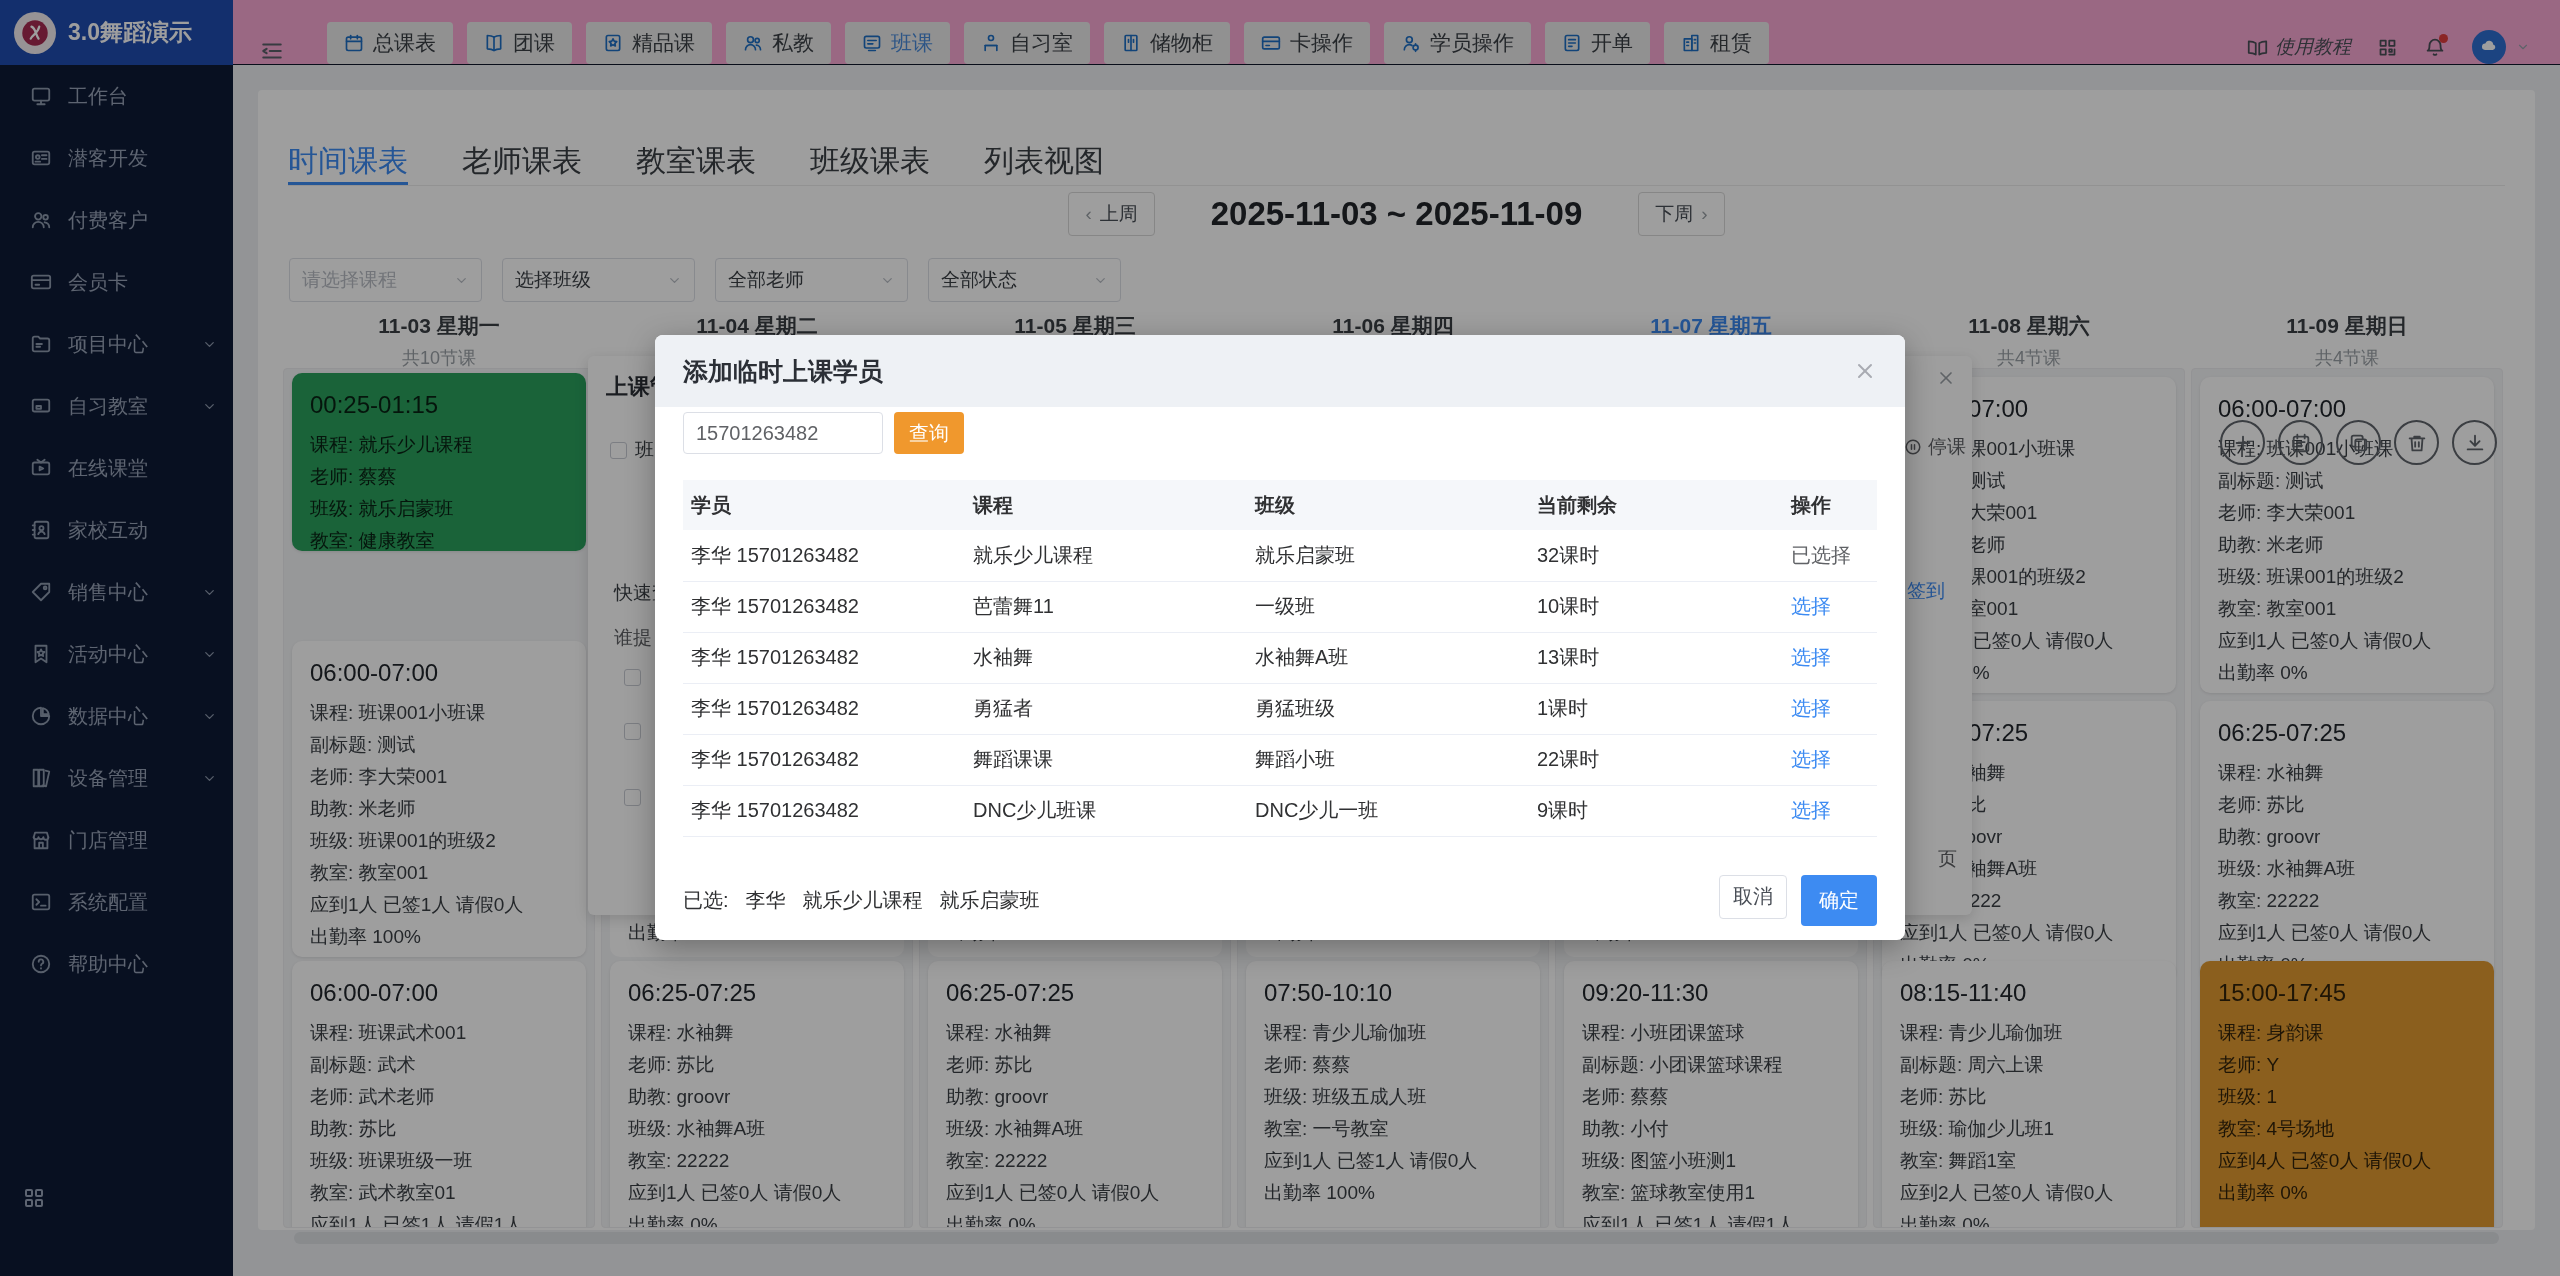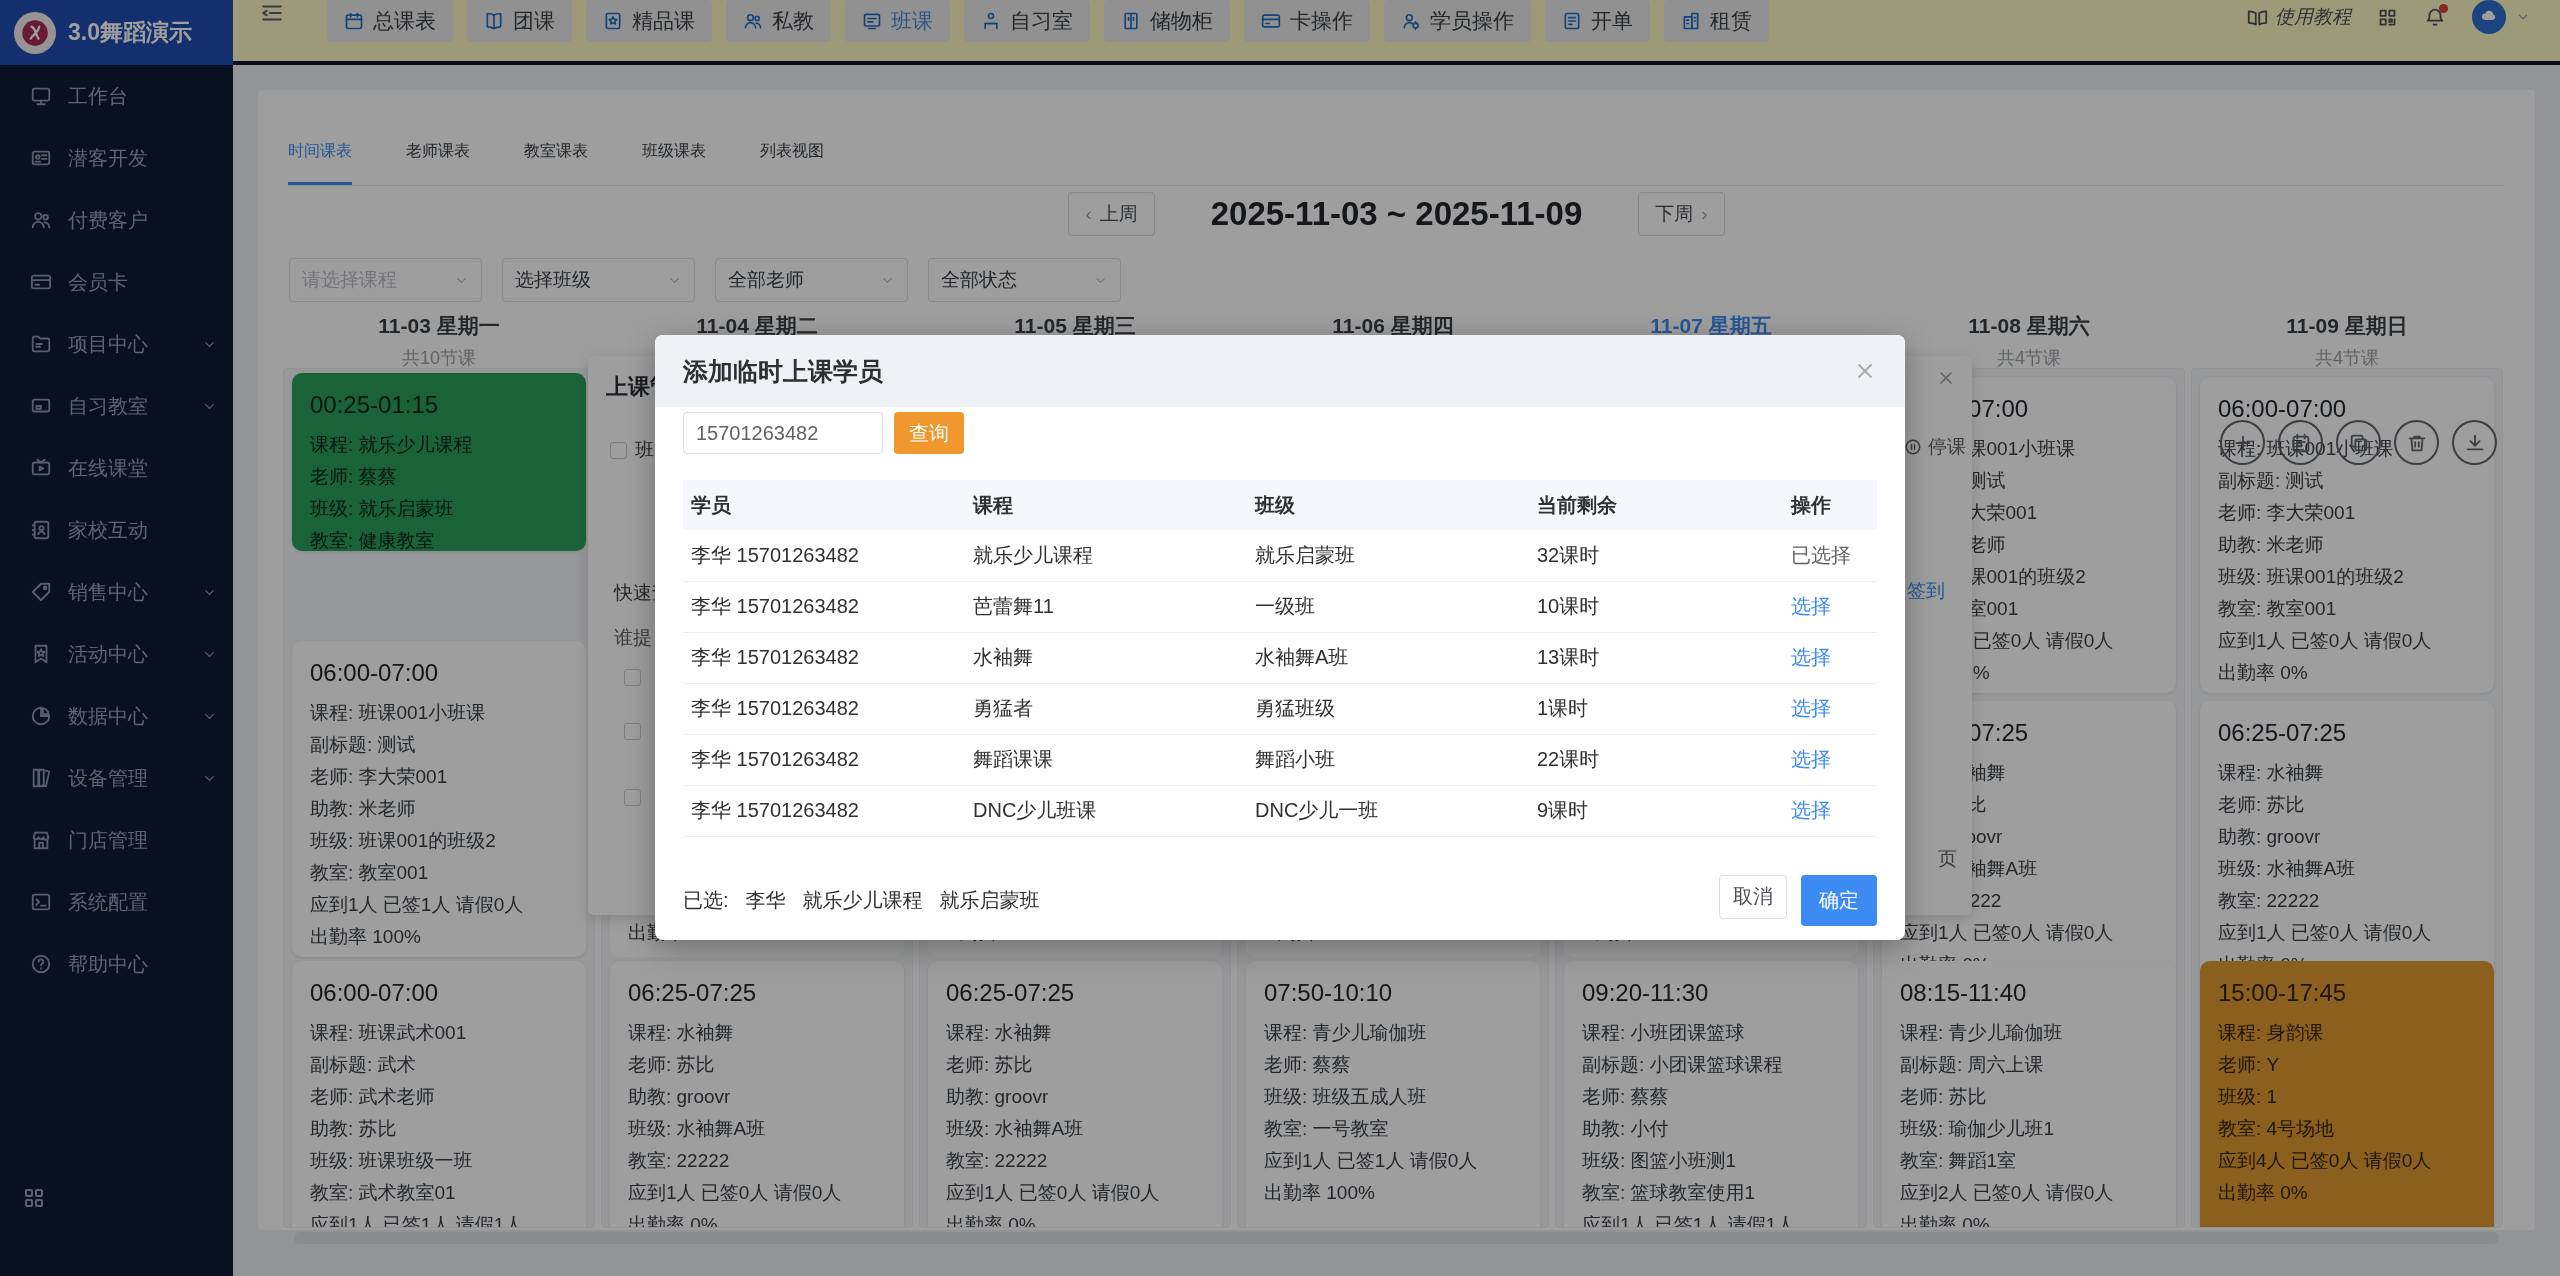--- a/index.html
+++ b/index.html
@@ -11,40 +11,40 @@
 .sidebar{position:absolute;left:0;top:0;width:233px;height:1276px;background:#0e1b36;z-index:2}
 .logo{height:65px;background:#1f4cb0;display:flex;align-items:center;gap:12px;padding:0 14px}
 .logo-badge{width:42px;height:42px;border-radius:50%;background:#f4eef0;display:flex;align-items:center;justify-content:center;flex:none}
 .logo-badge i.svg{width:34px;height:34px;color:#a62a52}
 .logo-name{color:#fff;font-size:23px;font-weight:bold;white-space:nowrap}
 .side-item{height:62px;display:flex;align-items:center;gap:16px;padding:0 16px 0 30px;color:#97a2b6;font-size:20px;cursor:pointer}
 .side-item i.svg{width:22px;height:22px;color:#8d99ad}
 .side-item .chev{margin-left:auto;width:15px;height:15px;color:#6d7890}
 .side-apps{position:absolute;left:22px;bottom:66px;width:24px;height:24px;color:#97a2b6}
 
-.topbar{position:absolute;left:233px;top:0;right:0;height:65px;background:#fef9c3;z-index:2;display:flex;align-items:flex-start;border-bottom:4px solid #0f172a}
+.topbar{position:absolute;left:233px;top:0;right:0;height:65px;background:#f9a8d4;z-index:2;display:flex;align-items:flex-end;border-bottom:1px solid #0f172a}
 .fold{width:26px;height:26px;color:#5a6068;margin:0 0 0 26px}
 .nav-tabs{display:flex;gap:14px;margin-left:42px}
 .nav-tab{height:42px;background:#ebebeb;border-radius:4px;display:flex;align-items:center;gap:9px;padding:0 17px;font-size:21px;color:#3a3f45;cursor:pointer;white-space:nowrap}
 .nav-tab i.svg{width:20px;height:20px;color:#1e6fc4}
 .nav-tab.active{color:#4a8ad8}
 .tb-right{margin-left:auto;display:flex;align-items:center;gap:26px;padding-right:30px}
 .help{display:flex;align-items:center;gap:7px;font-size:19px;color:#4a4f57;font-style:normal}
 .help i.svg,.tbicon{width:21px;height:21px;color:#4a4f57}
 .bell{position:relative;width:22px;height:22px;color:#4a4f57}
 .bell .dot{position:absolute;right:-2px;top:-2px;width:9px;height:9px;border-radius:50%;background:#e03c3c}
 .avatar{width:34px;height:34px;border-radius:50%;background:#2e6fd0;display:flex;align-items:center;justify-content:center}
 .avatar i.svg{width:20px;height:20px;color:#fff}
 .avatar i.svg svg{fill:#fff;stroke:none}
 .caret{width:14px;height:14px;color:#98a0aa;margin-left:-16px}
 
 .content{position:absolute;left:233px;top:65px;right:0;bottom:0;background:#edeff2;z-index:1}
 .panel{position:absolute;left:25px;top:25px;width:2277px;height:1140px;background:#fff;border-radius:4px}
 .vtabs{position:absolute;left:30px;right:30px;top:0;height:96px;display:flex;gap:54px;align-items:flex-end;border-bottom:1px solid #ececec}
-.vtab{padding-bottom:20px;font-size:16px;color:#3a3f45;cursor:pointer;border-bottom:3px solid transparent}
+.vtab{font-size:30px;color:#3a3f45;cursor:pointer;border-bottom:3px solid transparent}
 .vtab.active{color:#3d8bf2;border-bottom-color:#3d8bf2}
 .weekrow{position:absolute;left:0;right:0;top:102px;display:flex;justify-content:center;align-items:center;gap:56px}
 .wbtn{height:44px;background:#fff;border:1px solid #d9d9d9;border-radius:4px;font-size:19px;color:#4a4f57;display:flex;align-items:center;gap:8px;padding:0 16px;cursor:pointer}
 .wbtn .ar{color:#9aa0a6}
 .wrange{font-size:33px;font-weight:bold;color:#22262b;margin:0}
 .filters{position:absolute;left:31px;top:168px;display:flex;gap:20px}
 .select{width:193px;height:44px;border:1px solid #dcdfe6;border-radius:4px;background:#fff;display:flex;align-items:center;padding:0 12px;font-size:19px;color:#3a3f45;cursor:pointer}
 .select.ph{color:#b8bcc4}
 .select .chev{margin-left:auto;width:15px;height:15px;color:#b8bcc4}
 .actions{position:absolute;right:38px;top:330px;display:flex;gap:13px;z-index:3}

